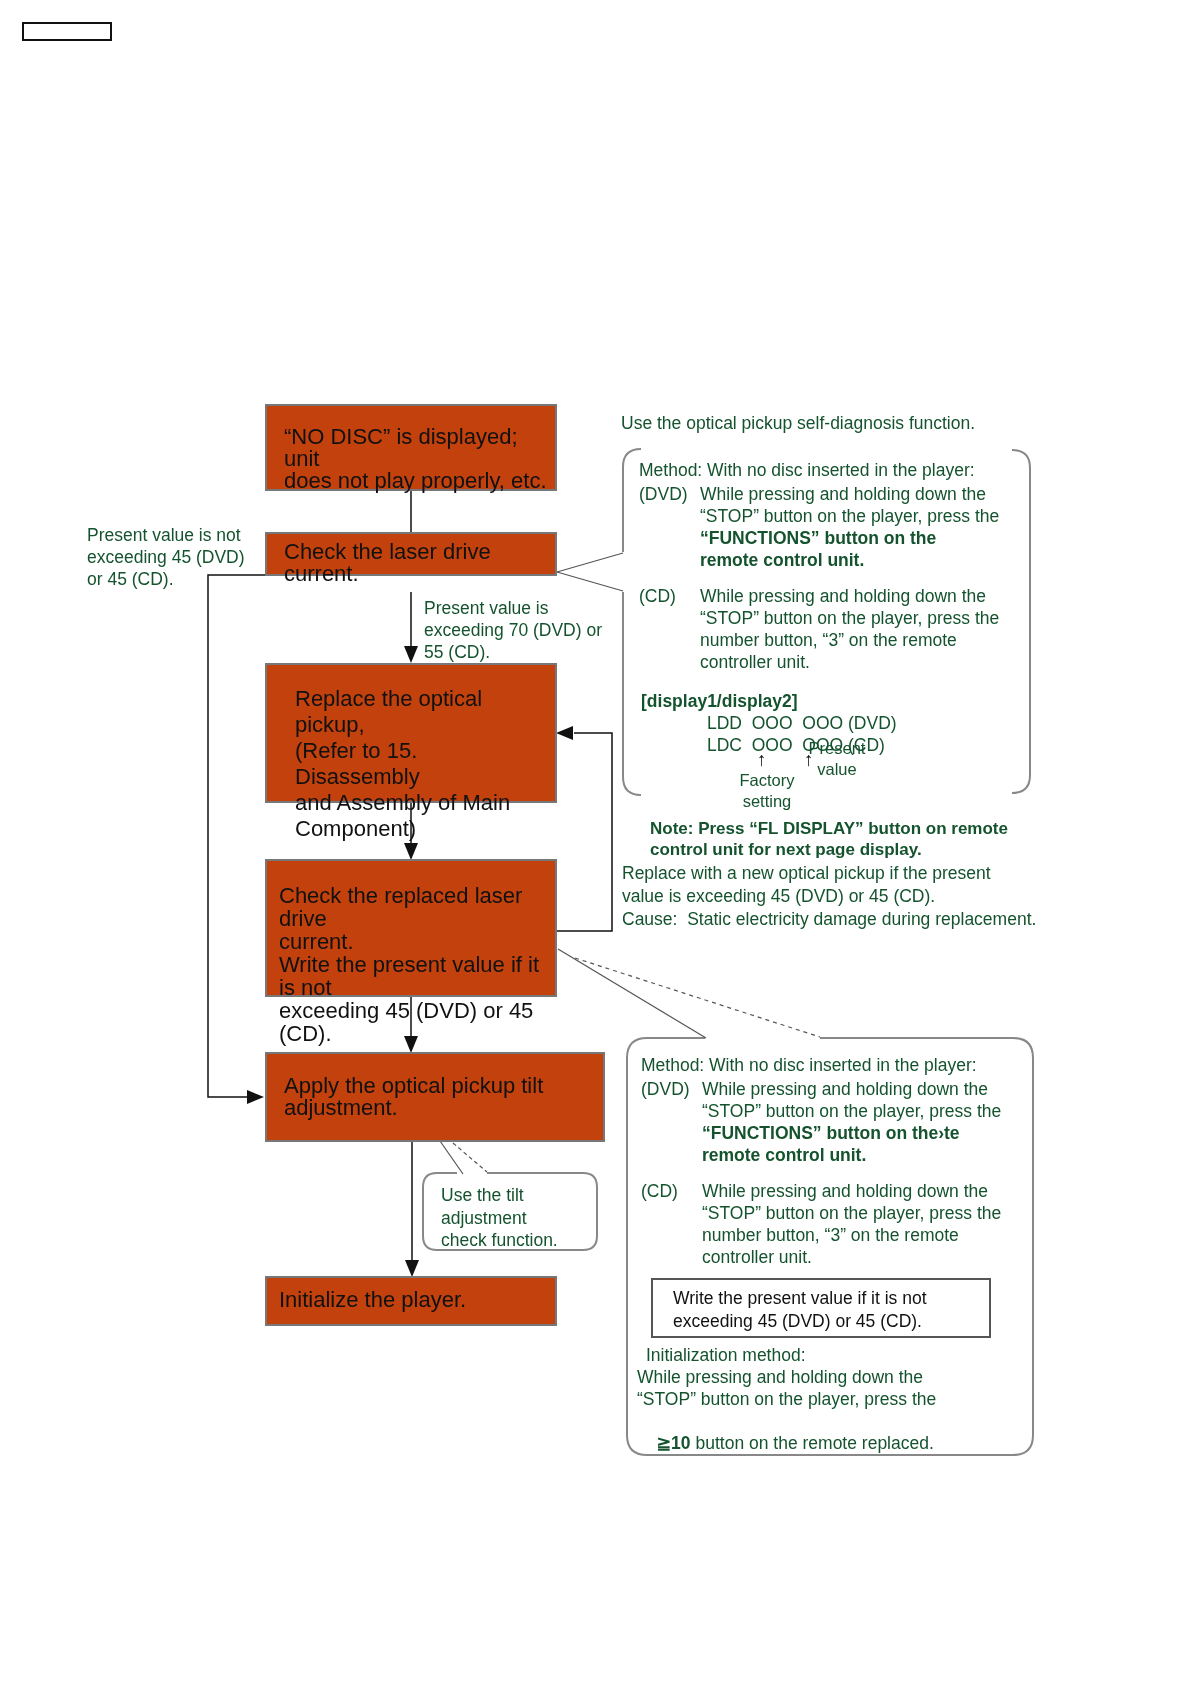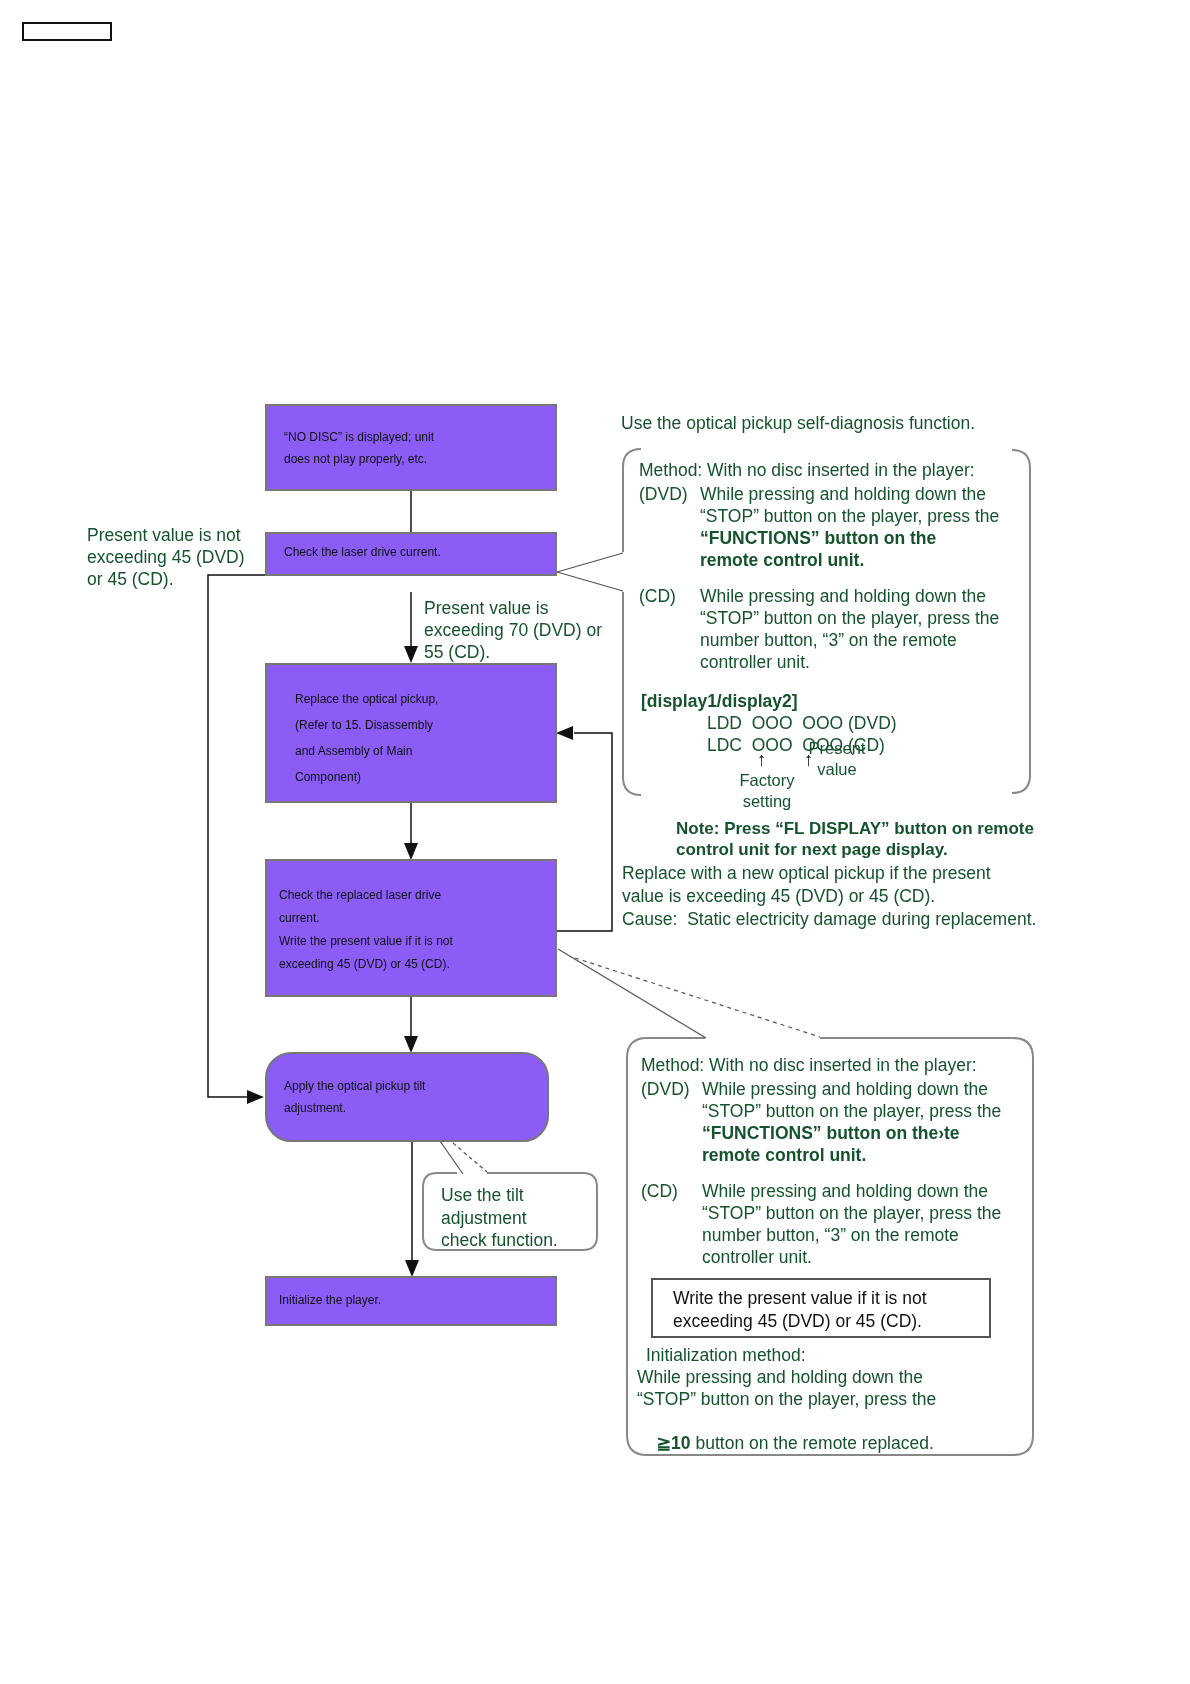--- a/index.html
+++ b/index.html
@@ -1,22 +1,22 @@
 <!DOCTYPE html>
 <html><head>
 <meta charset="utf-8">
 <style>
   html,body{margin:0;padding:0;background:#e8e8e8;}
   .canvas{position:relative;width:1190px;height:1684px;margin:0 auto;background:#ffffff;
           font-family:"Liberation Sans", sans-serif;color:#111;overflow:hidden;}
   .abs{position:absolute;}
   .t{white-space:pre-wrap;font-size:17.5px;line-height:22px;color:#14532d;}
   .b{font-weight:bold;}
-  .fbox{position:absolute;box-sizing:border-box;border:2px solid #777;background:#8b5cf6;
-        font-size:12px;line-height:22px;white-space:pre-wrap;color:#111;}
+  .fbox{position:absolute;box-sizing:border-box;border:2px solid #777;background:#c2410c;
+        font-size:22px;line-height:22px;white-space:pre-wrap;color:#111;}
   .innerbox{position:absolute;box-sizing:border-box;border:2px solid #555;background:#fff;
         font-size:17.5px;line-height:23px;white-space:pre-wrap;color:#111;}
   .pagebox{position:absolute;box-sizing:border-box;border:2px solid #111;background:#fff;}
   svg.layer{position:absolute;left:0;top:0;pointer-events:none;}
   .ctr{text-align:center;}
   .arrowglyph{font-size:19px;line-height:19px;}
 </style>
 </head>
 <body>
 
@@ -77,21 +77,21 @@
   <div class="fbox" style="left:265px;top:663px;width:292px;height:140px;padding:21px 8px 0 28px;line-height:26px;">Replace the optical pickup,
 (Refer to 15. Disassembly
 and Assembly of Main
 Component)</div>
 
   <div class="fbox" style="left:265px;top:859px;width:292px;height:138px;padding:23px 4px 0 12px;line-height:23px;">Check the replaced laser drive
 current.
 Write the present value if it is not
 exceeding 45 (DVD) or 45 (CD).</div>
 
-  <div class="fbox" style="left:265px;top:1052px;width:284px;height:90px;padding:21px 8px 5px 17px;border-radius:26px;">Apply the optical pickup tilt
+  <div class="fbox" style="left:265px;top:1052px;width:340px;height:90px;padding:21px 8px 5px 17px;">Apply the optical pickup tilt
 adjustment.</div>
 
   <div class="fbox" style="left:265px;top:1276px;width:292px;height:50px;padding:11px 8px 0 12px;">Initialize the player.</div>
 
   <div class="abs t" style="left:87px;top:524px;">Present value is not
 exceeding 45 (DVD)
 or 45 (CD).</div>
 
   <div class="abs t" style="left:424px;top:597px;">Present value is
 exceeding 70 (DVD) or
@@ -116,21 +116,21 @@
 controller unit.</div>
   <div class="abs t b" style="left:641px;top:690px;">[display1/display2]</div>
   <div class="abs t" style="left:707px;top:712px;">LDD  OOO  OOO (DVD)</div>
   <div class="abs t" style="left:707px;top:734px;">LDC  OOO  OOO (CD)</div>
   <span class="abs arrowglyph" style="left:757px;top:750px;">↑</span>
   <span class="abs arrowglyph" style="left:804px;top:750px;">↑</span>
   <div class="abs t ctr" style="left:736px;top:770px;width:62px;font-size:16.5px;line-height:21px;">Factory
 setting</div>
   <div class="abs t ctr" style="left:806px;top:738px;width:62px;font-size:16.5px;line-height:21px;">Present
 value</div>
-  <div class="abs t b" style="left:676px;top:818px;font-size:17px;line-height:21px;">Note: Press “FL DISPLAY” button on remote
+  <div class="abs t b" style="left:650px;top:818px;font-size:17px;line-height:21px;">Note: Press “FL DISPLAY” button on remote
 control unit for next page display.</div>
 
   <div class="abs t" style="left:641px;top:1054px;">Method: With no disc inserted in the player:</div>
   <div class="abs t" style="left:641px;top:1078px;">(DVD)</div>
   <div class="abs t" style="left:702px;top:1078px;">While pressing and holding down the
 “STOP” button on the player, press the</div>
   <div class="abs t b" style="left:702px;top:1122px;">“FUNCTIONS” button on the›te
 remote control unit.</div>
   <div class="abs t" style="left:641px;top:1180px;">(CD)</div>
   <div class="abs t" style="left:702px;top:1180px;">While pressing and holding down the

